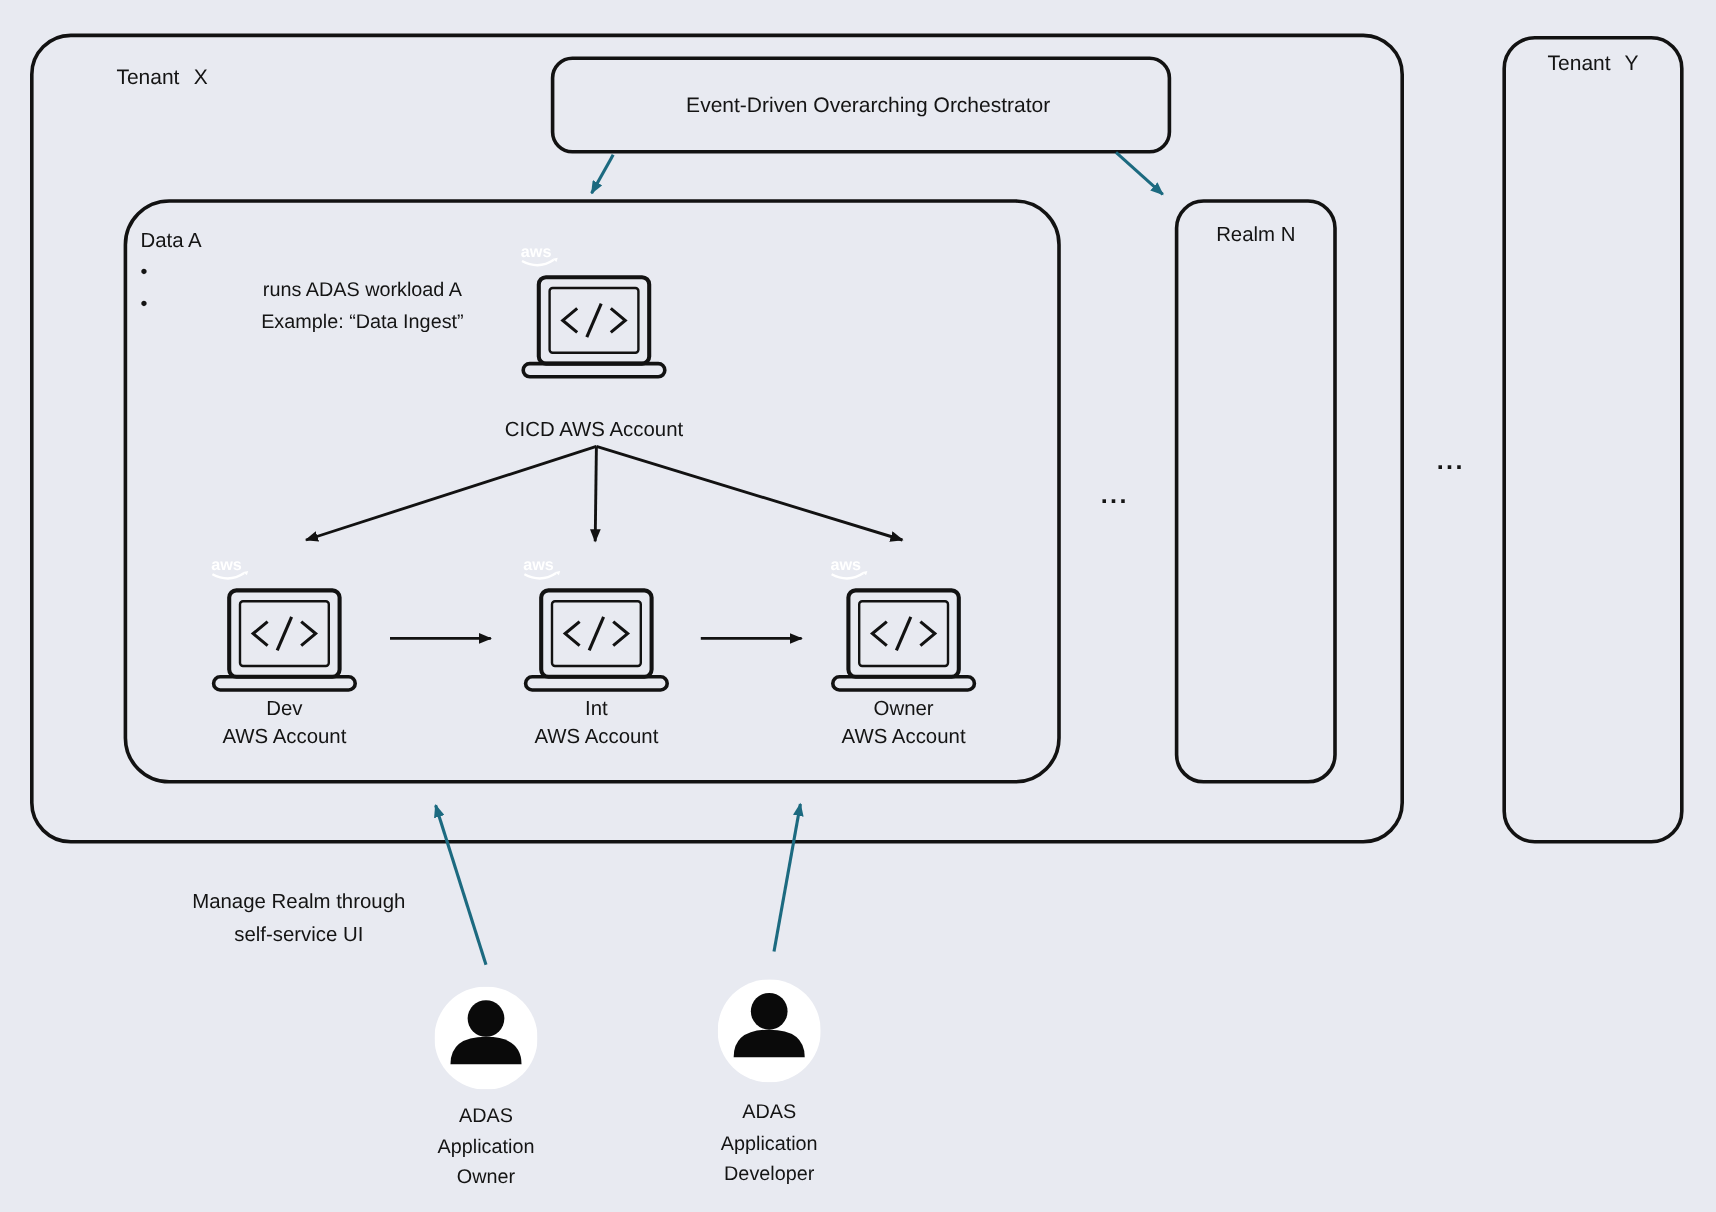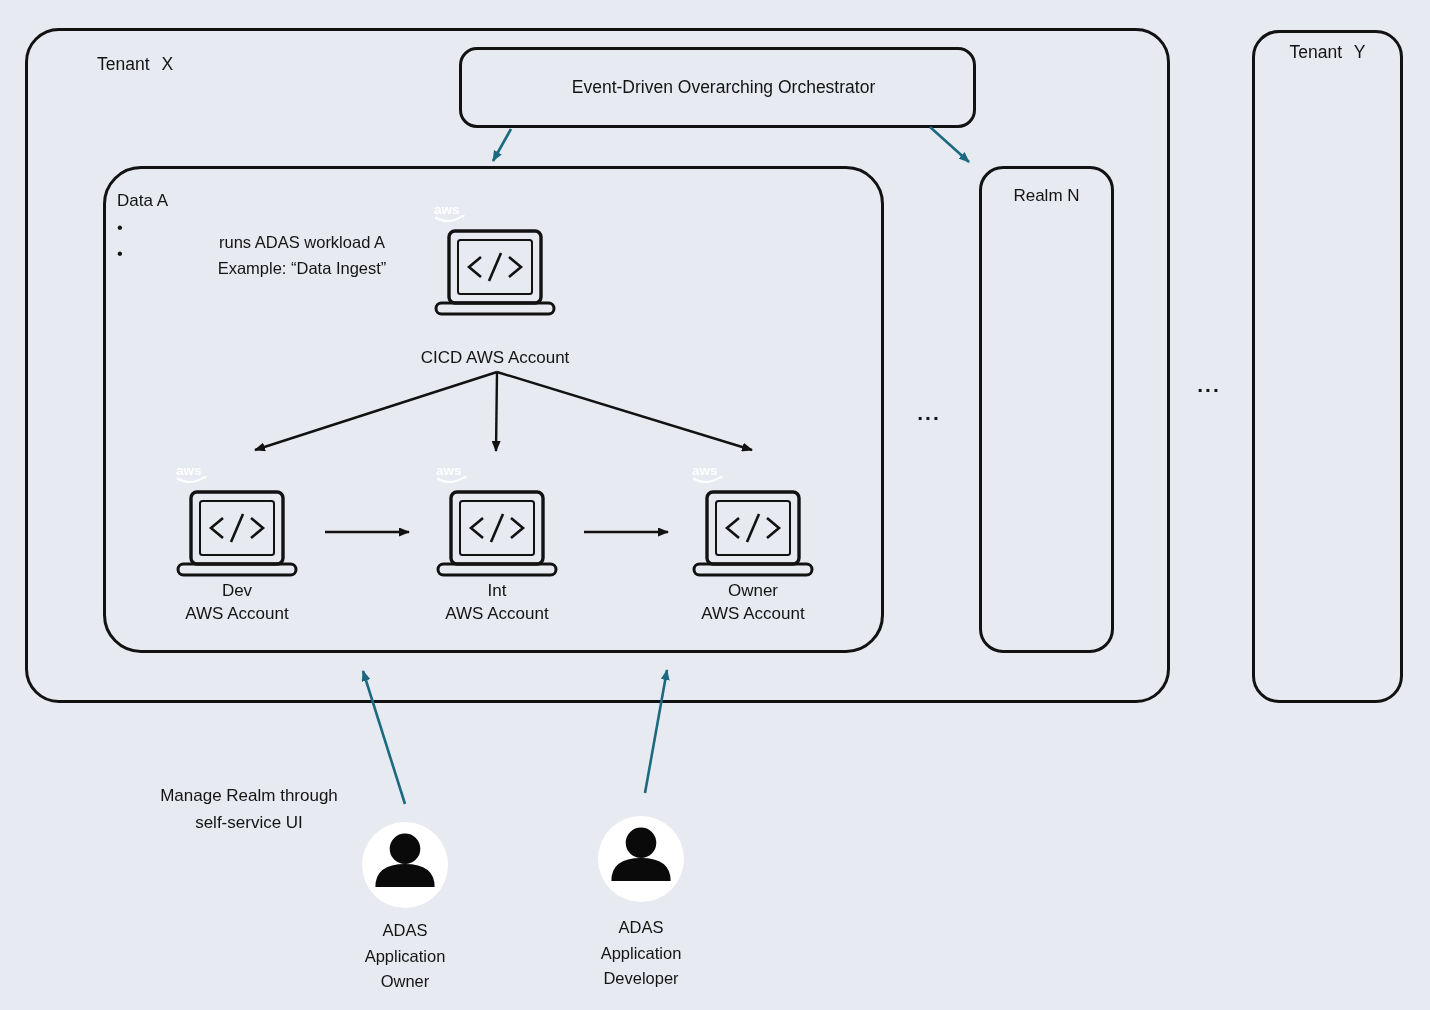--- a/index.html
+++ b/index.html
@@ -38,21 +38,21 @@
   #int-block{left:435px;top:463px;}
   #prod-block{left:691px;top:463px;}
   .person{position:absolute;z-index:3;width:86px;}
   #person-owner{left:362px;top:822px;}
   #person-developer{left:598px;top:816px;}
   .person-icon-svg{width:86px;height:86px;display:block;}
   .person-label{position:absolute;left:-57px;width:200px;text-align:center;font-size:16.5px;line-height:25.5px;white-space:pre-line;}
   #person-owner .person-label{top:96px;}
   #person-developer .person-label{top:99px;}
   .annotation{position:absolute;text-align:center;font-size:17px;line-height:27px;white-space:pre-line;z-index:3;}
-  #annotation-owner{left:104px;top:738px;width:290px;margin-top:44px;}
+  #annotation-owner{left:104px;top:738px;width:290px;}
   #annotation-developer{left:656px;top:730px;width:290px;}
   .overlay{position:absolute;left:0;top:0;width:1430px;height:1010px;z-index:4;pointer-events:none;}
   .stroke-shape{stroke:#121212;fill:none;}
   .aws-text{font-family:"Liberation Sans",sans-serif;font-size:13.5px;font-weight:700;fill:#ffffff;}
 </style>
 </head>
 <body>
 
 <div class="canvas">
 

